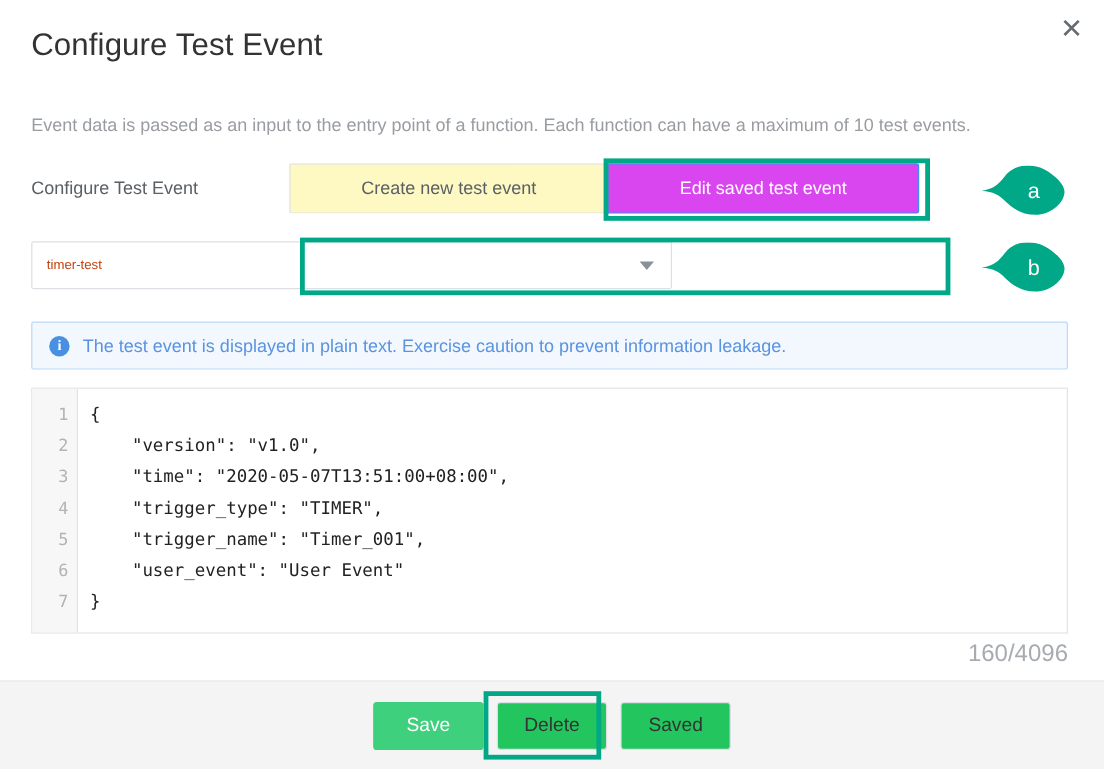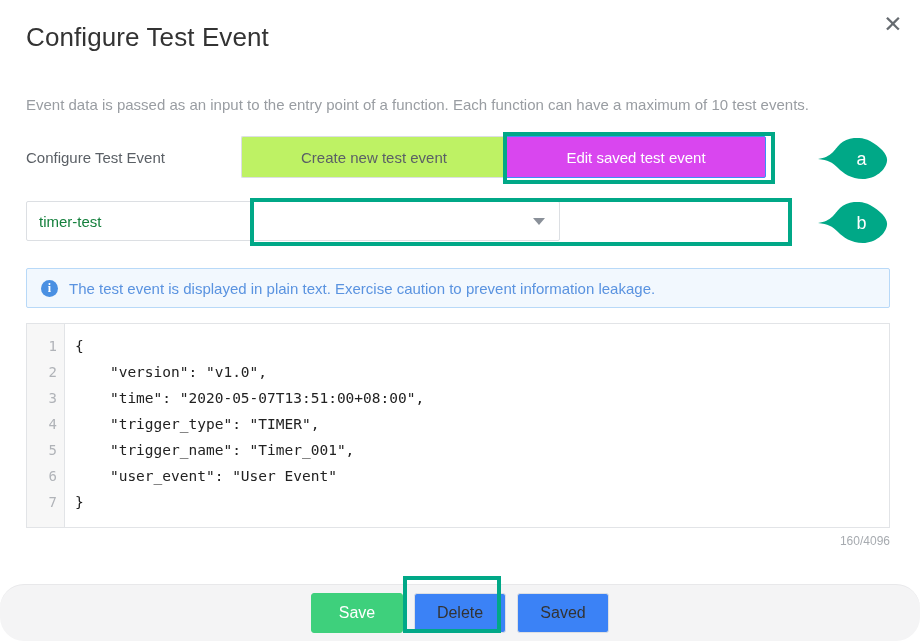--- a/index.html
+++ b/index.html
@@ -80,21 +80,21 @@
     display: flex;
     height: 42px;
   }
   .seg-btn {
     height: 42px;
     display: flex;
     align-items: center;
     justify-content: center;
     font-size: 15px;
     cursor: pointer;
-    background: #bef264;
+    background: #fef9c3;
     border: 1px solid #dcdfe3;
     color: #5b6066;
   }
   .seg-btn.inactive {
     width: 265px;
     border-right: none;
     border-top-left-radius: 2px;
     border-bottom-left-radius: 2px;
   }
   .seg-btn.active {
@@ -147,22 +147,22 @@
     height: 40px;
     background: #ffffff;
     border: 1px solid #dcdfe3;
     border-radius: 2px;
     display: flex;
     align-items: center;
     padding: 0 12px;
     cursor: pointer;
   }
   .select-value {
-    font-size: 15px;
-    color: #15803d;
+    font-size: 11px;
+    color: #c2410c;
     flex: 1;
   }
   .caret {
     width: 0; height: 0;
     border-left: 6px solid transparent;
     border-right: 6px solid transparent;
     border-top: 7px solid #8a9099;
     margin-right: 2px;
   }
 
@@ -239,57 +239,56 @@
     font-size: 14.5px;
     color: #222222;
     white-space: pre;
   }
 
   
   .char-counter {
     position: absolute;
     right: 30px;
     top: 534px;
-    font-size: 12px;
+    font-size: 20px;
     color: #a7abb0;
   }
 
   
   .footer {
     position: absolute;
     left: 0;
     bottom: 0;
     width: 920px;
-    height: 57px;
+    height: 74px;
     background: #f4f4f5;
     border-top: 1px solid #e8e8ea;
     display: flex;
     align-items: center;
     justify-content: center;
     gap: 11px;
-    border-radius: 24px;
   }
   .btn {
     height: 40px;
     min-width: 92px;
     border-radius: 3px;
     font-size: 16px;
     display: flex;
     align-items: center;
     justify-content: center;
     cursor: pointer;
     padding: 0 16px;
   }
   .btn-save {
     background: #3ed07c;
     color: #ffffff;
     border: 1px solid #3ed07c;
   }
   .btn-plain {
-    background: #3b82f6;
+    background: #22c55e;
     color: #333333;
     border: 1px solid #dcdfe3;
   }
 </style>
 </head>
 <body>
 
 <div id="dialog">
 
   <div class="close-btn">✕</div>

